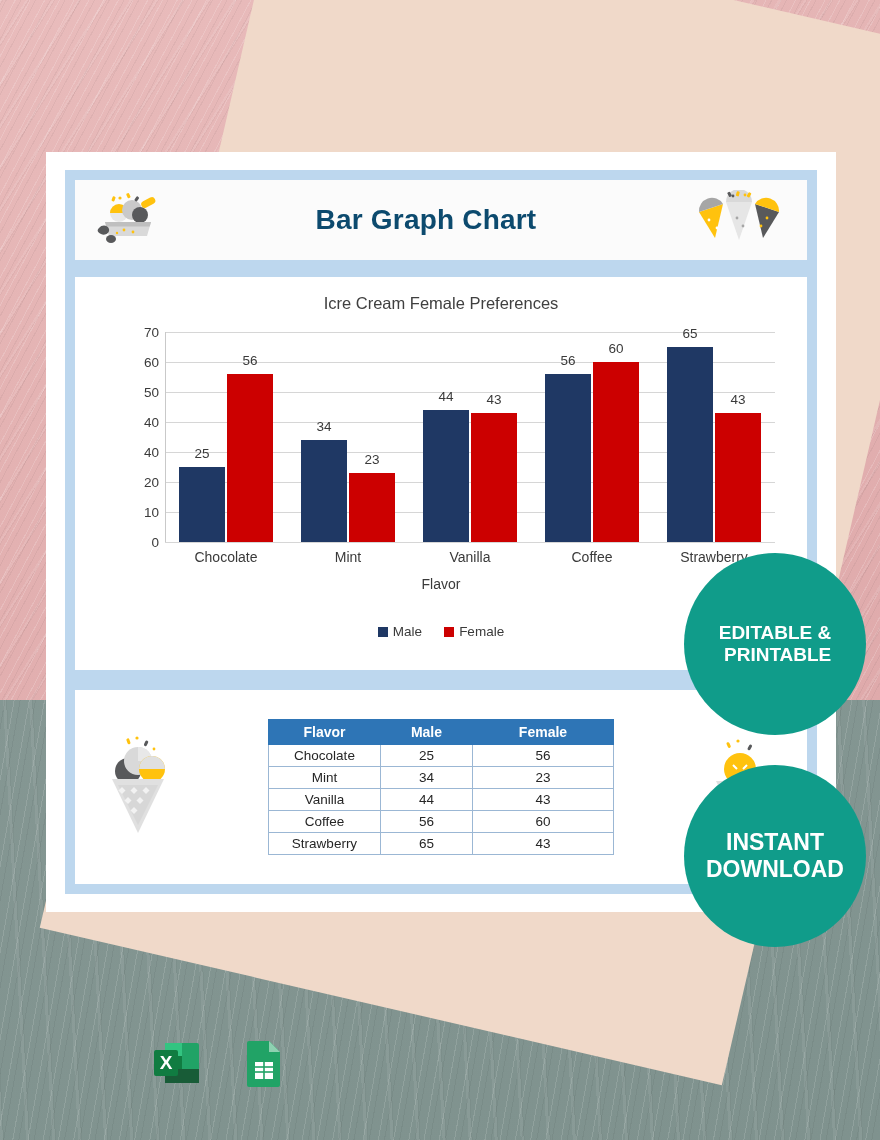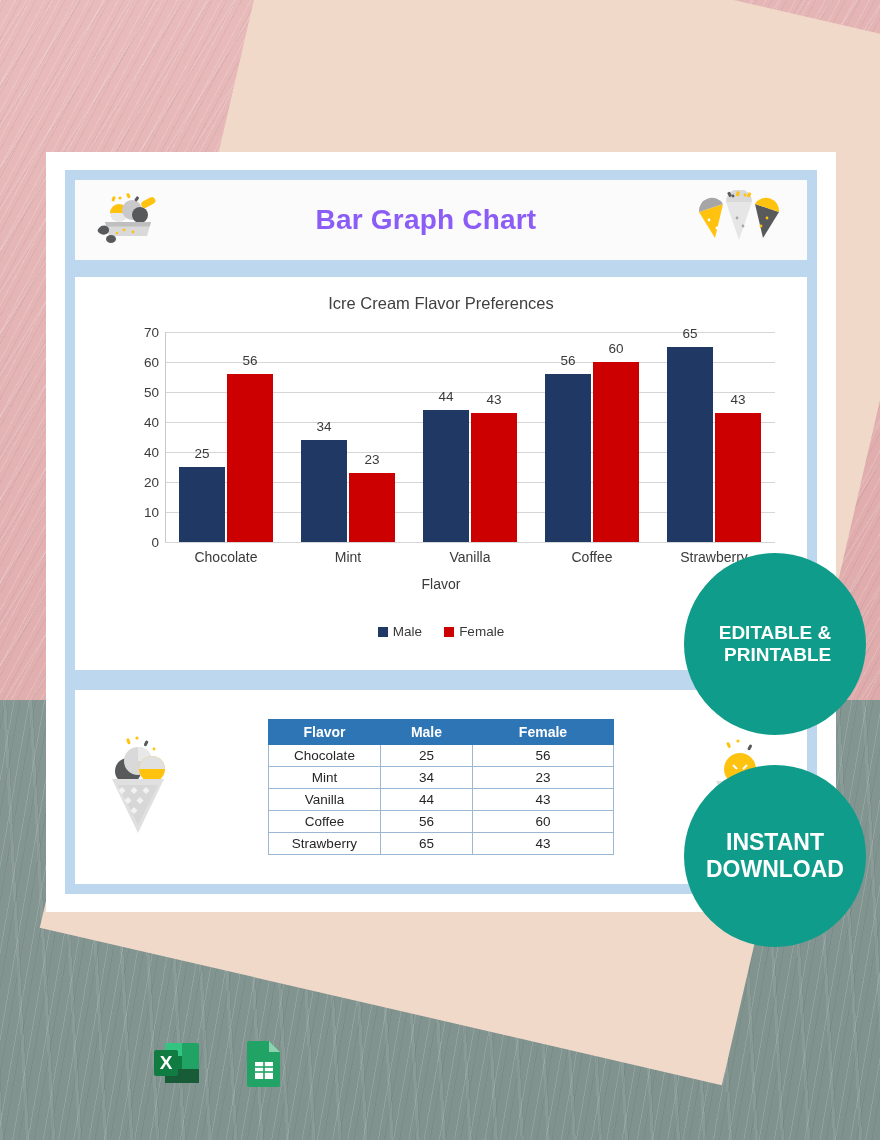--- a/index.html
+++ b/index.html
@@ -84,21 +84,21 @@
     align-items: center;
     justify-content: space-between;
     padding: 0 18px;
   }
 
   .page-title {
     flex: 1;
     text-align: center;
     font-size: 28px;
     font-weight: bold;
-    color: #8b5cf6;
+    color: #0c4a6e;
     letter-spacing: 0.2px;
   }
 
   
   .chart-panel {
     position: absolute;
     left: 75px; top: 277px;
     width: 732px; height: 393px;
     background: #ffffff;
   }
@@ -342,21 +342,21 @@
         <circle cx="48" cy="28" r="1.4" fill="#a6a6a6"></circle>
         <circle cx="54" cy="36" r="1.4" fill="#a6a6a6"></circle>
         <circle cx="78" cy="28" r="1.4" fill="#ffc20e"></circle>
         <circle cx="72" cy="36" r="1.4" fill="#ffc20e"></circle>
       </g>
     </svg>
   </span>
 </div>
 
 <div class="chart-panel">
-  <div class="chart-title">Icre Cream Flavor Preferences</div>
+  <div class="chart-title">Icre Cream Female Preferences</div>
 
   <div class="plot-wrap">
     <div class="y-axis-labels">
         <span style="top: 210px;">0</span>
         <span style="top: 180px;">10</span>
         <span style="top: 150px;">20</span>
         <span style="top: 120px;">40</span>
         <span style="top: 90px;">40</span>
         <span style="top: 60px;">50</span>
         <span style="top: 30px;">60</span>

